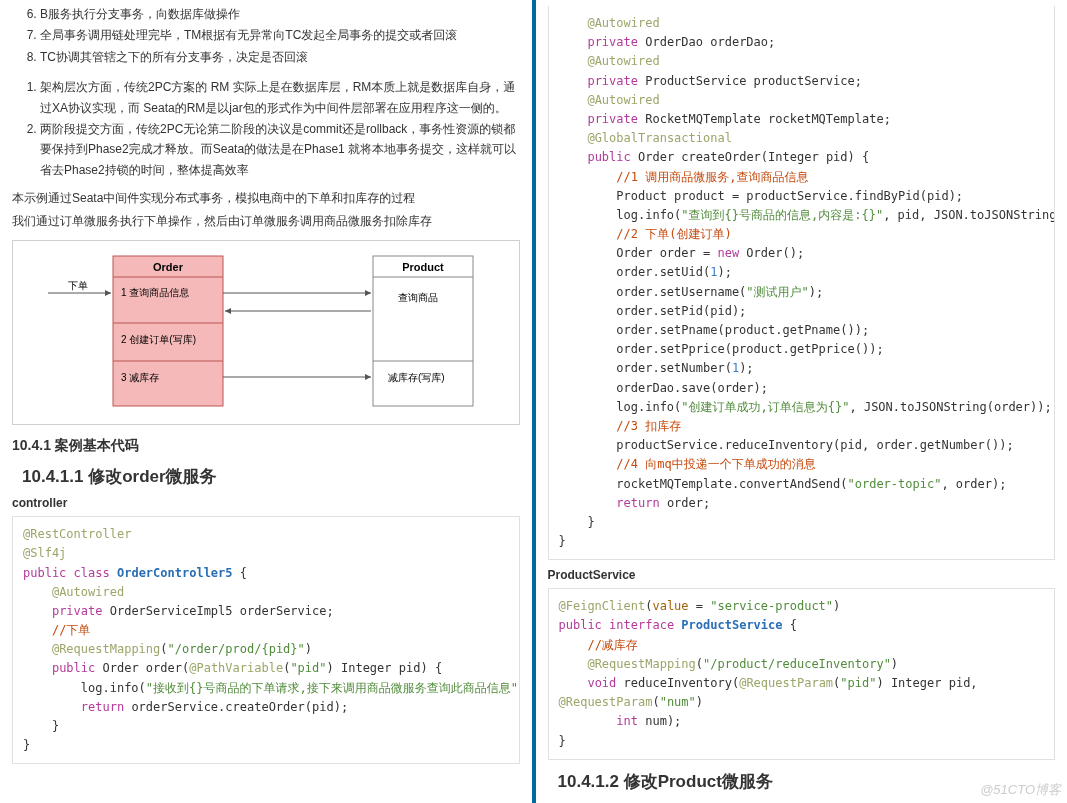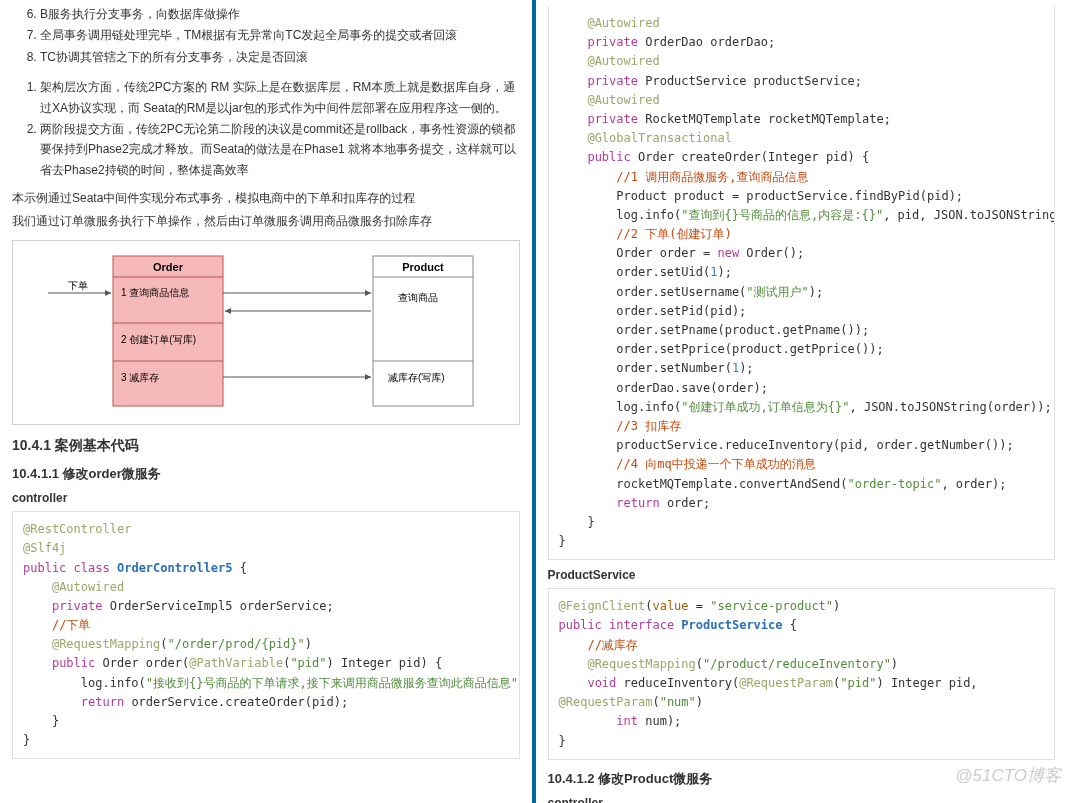--- a/index.html
+++ b/index.html
@@ -5,33 +5,33 @@
   * { box-sizing: border-box; margin: 0; padding: 0; }
   body { font-family: "Microsoft YaHei", Arial, sans-serif; font-size: 12px; color: #333; background: #fff; }
   .page { display: flex; width: 1067px; height: 803px; }
   .col { flex: 1; padding: 0 12px 12px 12px; overflow: hidden; }
   .col.right { border-left: 4px solid #0369a1; }
   ol.numlist { margin: 4px 0 10px 28px; font-size: 12px; line-height: 1.7; }
   ol.numlist li { margin: 1px 0; }
   h3.sec { font-size: 13px; font-weight: bold; margin: 8px 0 6px 0; }
   h2.sec { font-size: 18px; font-weight: bold; margin: 12px 0 10px 0; }
   h4.sec { font-size: 14px; font-weight: bold; margin: 12px 0 6px 0; }
-  h5.sec { font-size: 13px; font-weight: bold; margin: 10px 0 6px 0; }
+  h5.sec { font-size: 17px; font-weight: bold; margin: 10px 0 6px 10px; }
   p.para { font-size: 12px; margin: 6px 0; }
   .label-small { font-size: 12px; font-weight: bold; margin: 8px 0 6px 0; }
   .diagram { border: 1px solid #d0d0d0; padding: 10px; margin: 10px 0; background: #fff; }
   .codebox { border: 1px solid #e0e0e0; padding: 8px 10px; margin: 6px 0; font-family: Consolas, Menlo, monospace; font-size: 12px; line-height: 1.6; white-space: pre; overflow: hidden; }
   .ann  { color: #9aa76a; } 
   .kw   { color: #b33a9a; } 
   .type { color: #2a6fb5; font-weight: bold; } 
   .str  { color: #518c3b; } 
   .cmt  { color: #c54a0d; } 
   .num  { color: #3d7dc7; }
   .prop { color: #a16207; }
-  .watermark { position: fixed; right: 6px; bottom: 16px; color: #ccc; font-size: 17px; font-style: italic; pointer-events: none; }
+  .watermark { position: fixed; right: 6px; bottom: 4px; color: #ccc; font-size: 13px; font-style: italic; pointer-events: none; }
 </style>
 </head>
 <body>
 
 <div class="page">
 
   <div class="col left">
     <ol class="numlist" start="6">
       <li>B服务执行分支事务，向数据库做操作</li>
       <li>全局事务调用链处理完毕，TM根据有无异常向TC发起全局事务的提交或者回滚</li>

